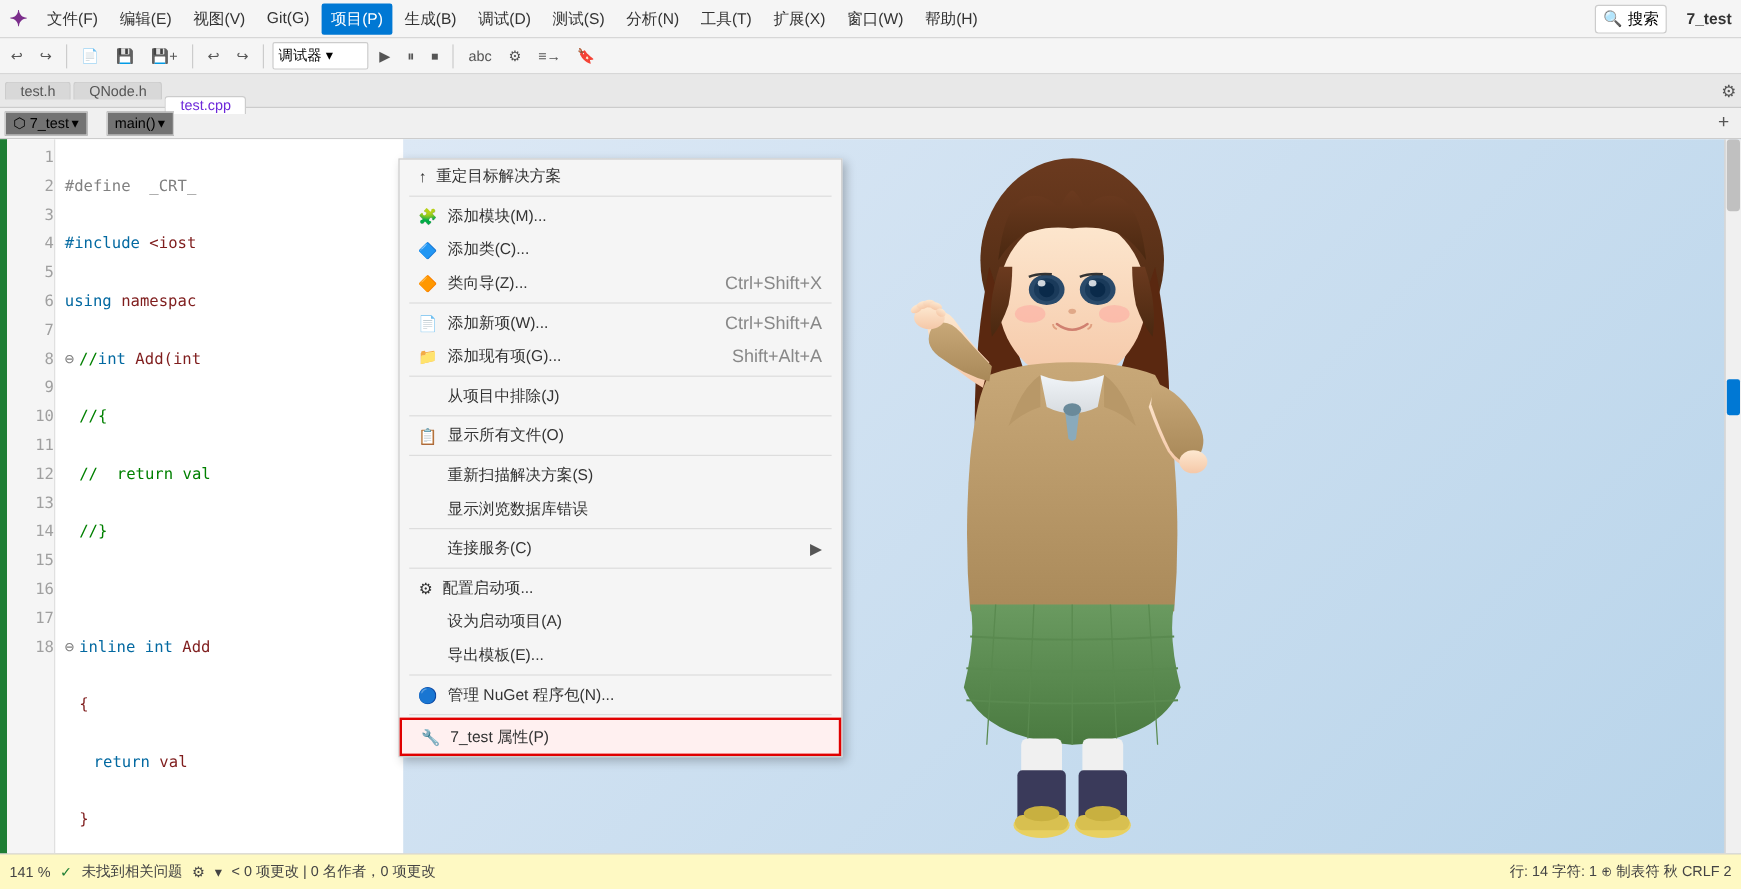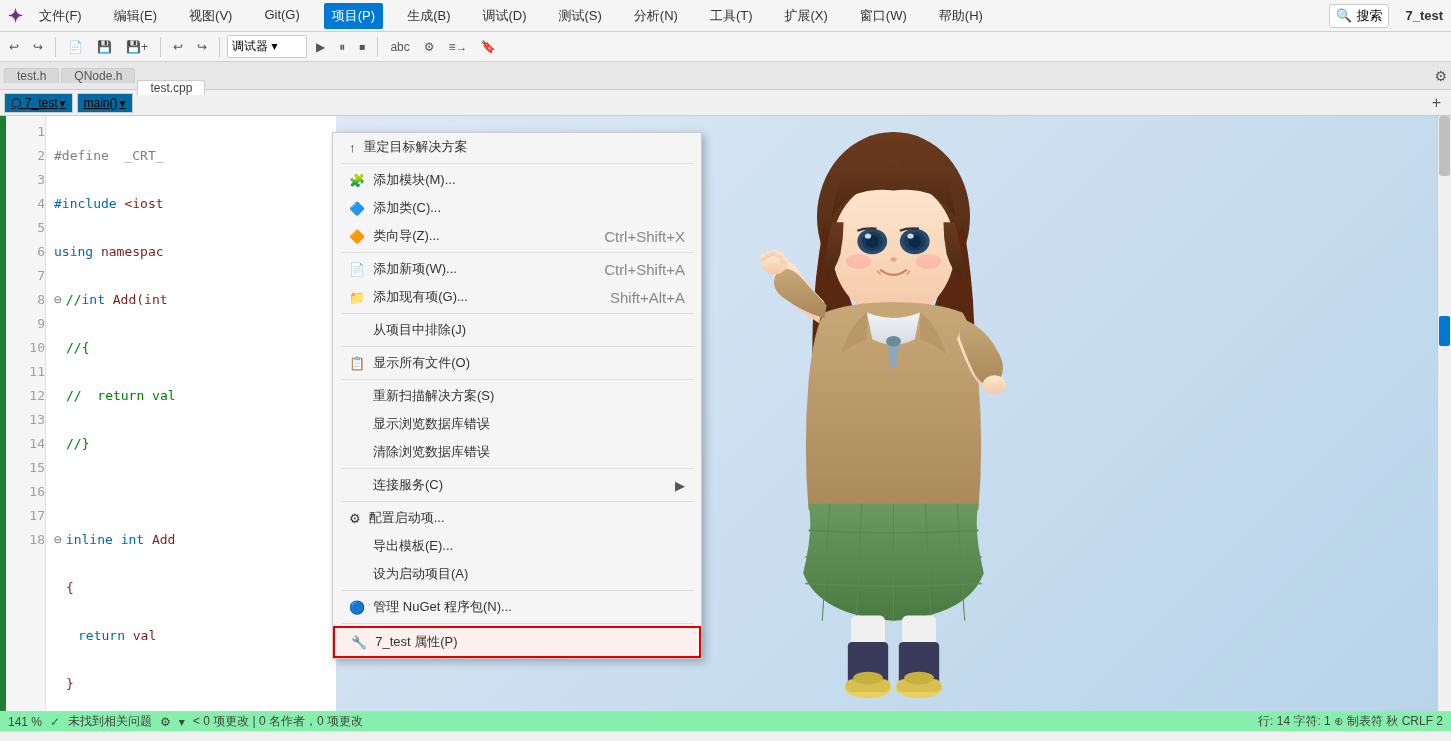--- a/index.html
+++ b/index.html
@@ -4,21 +4,21 @@
   <style>
     * { margin: 0; padding: 0; box-sizing: border-box; }
     body { font-family: 'Segoe UI', Microsoft YaHei, sans-serif; font-size: 13px; background: #f0f0f0; width: 1451px; height: 741px; overflow: hidden; position: relative; }
 
     
     #title-bar {
       display: flex; align-items: center; background: #f5f5f5; height: 32px;
       border-bottom: 1px solid #d0d0d0; padding: 0 8px; gap: 8px;
     }
     #title-logo { color: #7b2d8b; font-size: 18px; font-weight: bold; }
-    #title-menu { display: flex; gap: 16px; }
+    #title-menu { display: flex; gap: 2px; }
     .menu-item {
       padding: 4px 8px; cursor: pointer; border-radius: 2px; color: #333;
     }
     .menu-item.active { background: #0078d4; color: white; }
     #title-search {
       margin-left: auto; display: flex; align-items: center; gap: 4px;
       background: white; border: 1px solid #ccc; border-radius: 3px; padding: 2px 6px;
     }
     #title-project-name { font-weight: bold; color: #333; margin-left: 8px; }
 
@@ -37,34 +37,34 @@
     
     #tab-bar {
       display: flex; align-items: center; background: #e8e8e8; height: 28px;
       border-bottom: 1px solid #ccc; padding: 0 4px; gap: 2px;
     }
     .tab {
       padding: 0 12px; cursor: pointer; border-radius: 3px 3px 0 0;
       border: 1px solid #ccc; border-bottom: none; background: #d8d8d8;
       color: #555; font-size: 12px;
     }
-    .tab.active { background: white; color: #404040; font-weight: 500; margin-top: 23px; }
+    .tab.active { background: white; color: #6d28d9; font-weight: 500; margin-top: 23px; }
     #tab-settings { margin-left: auto; font-size: 14px; cursor: pointer; color: #555; }
 
     
     #editor-header {
       display: flex; align-items: center; background: #f0f0f0; height: 26px;
       border-bottom: 1px solid #ccc; padding: 0 4px;
     }
     .editor-selector {
       display: flex; align-items: center; gap: 2px; border: 1px solid #ccc;
-      background: #0369a1; padding: 2px 6px; font-size: 12px; cursor: pointer;
-      max-width: 300px; overflow: hidden; text-overflow: ellipsis; white-space: nowrap; text-decoration: underline;
-    }
-    .editor-selector-right { margin-left: 4px; }
+      background: #737373; padding: 2px 6px; font-size: 12px; cursor: pointer;
+      max-width: 300px; overflow: hidden; text-overflow: ellipsis; white-space: nowrap;
+    }
+    .editor-selector-right { margin-left: 16px; }
     #editor-plus { margin-left: auto; font-size: 16px; cursor: pointer; color: #555; padding: 0 6px; }
 
     
     #main-area { display: flex; height: calc(741px - 32px - 30px - 28px - 26px - 30px); position: relative; }
 
     
     #code-area { width: 330px; background: #ffffff; overflow: hidden; position: relative; }
     #line-numbers {
       position: absolute; left: 0; top: 0; bottom: 0; width: 40px;
       background: #f5f5f5; border-right: 1px solid #e0e0e0;
@@ -117,21 +117,21 @@
     .dm-item.highlighted { background: #fff0f0; border: 2px solid #e00000; color: #333; }
     .dm-shortcut { margin-left: auto; color: #888; font-size: 15px; }
     .dm-arrow { margin-left: auto; color: #555; }
     .dm-separator { height: 1px; background: #ddd; margin: 2px 8px; }
 
     
     .dm-top-item { display: flex; align-items: center; padding: 5px 16px; color: #333; gap: 8px; }
 
     
     #status-bar {
-      display: flex; align-items: center; background: #86efac; height: 20px;
+      display: flex; align-items: center; background: #fef9c3; height: 30px;
       border-top: 1px solid #ccc; padding: 0 8px; gap: 8px; font-size: 12px; color: #444;
     }
     #status-left { display: flex; align-items: center; gap: 8px; }
     #status-right { margin-left: auto; display: flex; align-items: center; gap: 8px; }
     .status-icon { color: #1e7e34; }
     .zoom-btn { display: flex; align-items: center; gap: 2px; cursor: pointer; }
 
     
     #anime-svg { width: 100%; height: 100%; }
   </style>
@@ -426,42 +426,38 @@
     </div>
     <div class="dm-separator"></div>
     <div class="dm-item">
       <span style="width:16px"></span>
       <span>重新扫描解决方案(S)</span>
     </div>
     <div class="dm-item">
       <span style="width:16px"></span>
       <span>显示浏览数据库错误</span>
     </div>
-    <div class="dm-item">
-      <span style="width:16px"></span>
-      <span>清除浏览数据库错误</span>
-    </div>
     <div class="dm-separator"></div>
     <div class="dm-item">
       <span style="width:16px"></span>
       <span>连接服务(C)</span>
       <span class="dm-arrow">▶</span>
     </div>
     <div class="dm-separator"></div>
     <div class="dm-item">
       <span>⚙</span>
       <span>配置启动项...</span>
     </div>
     <div class="dm-item">
       <span style="width:16px"></span>
+      <span>设为启动项目(A)</span>
+    </div>
+    <div class="dm-item">
+      <span style="width:16px"></span>
       <span>导出模板(E)...</span>
-    </div>
-    <div class="dm-item">
-      <span style="width:16px"></span>
-      <span>设为启动项目(A)</span>
     </div>
     <div class="dm-separator"></div>
     <div class="dm-item">
       <span>🔵</span>
       <span>管理 NuGet 程序包(N)...</span>
     </div>
     <div class="dm-separator"></div>
     <div class="dm-item highlighted">
       <span>🔧</span>
       <span>7_test 属性(P)</span>

